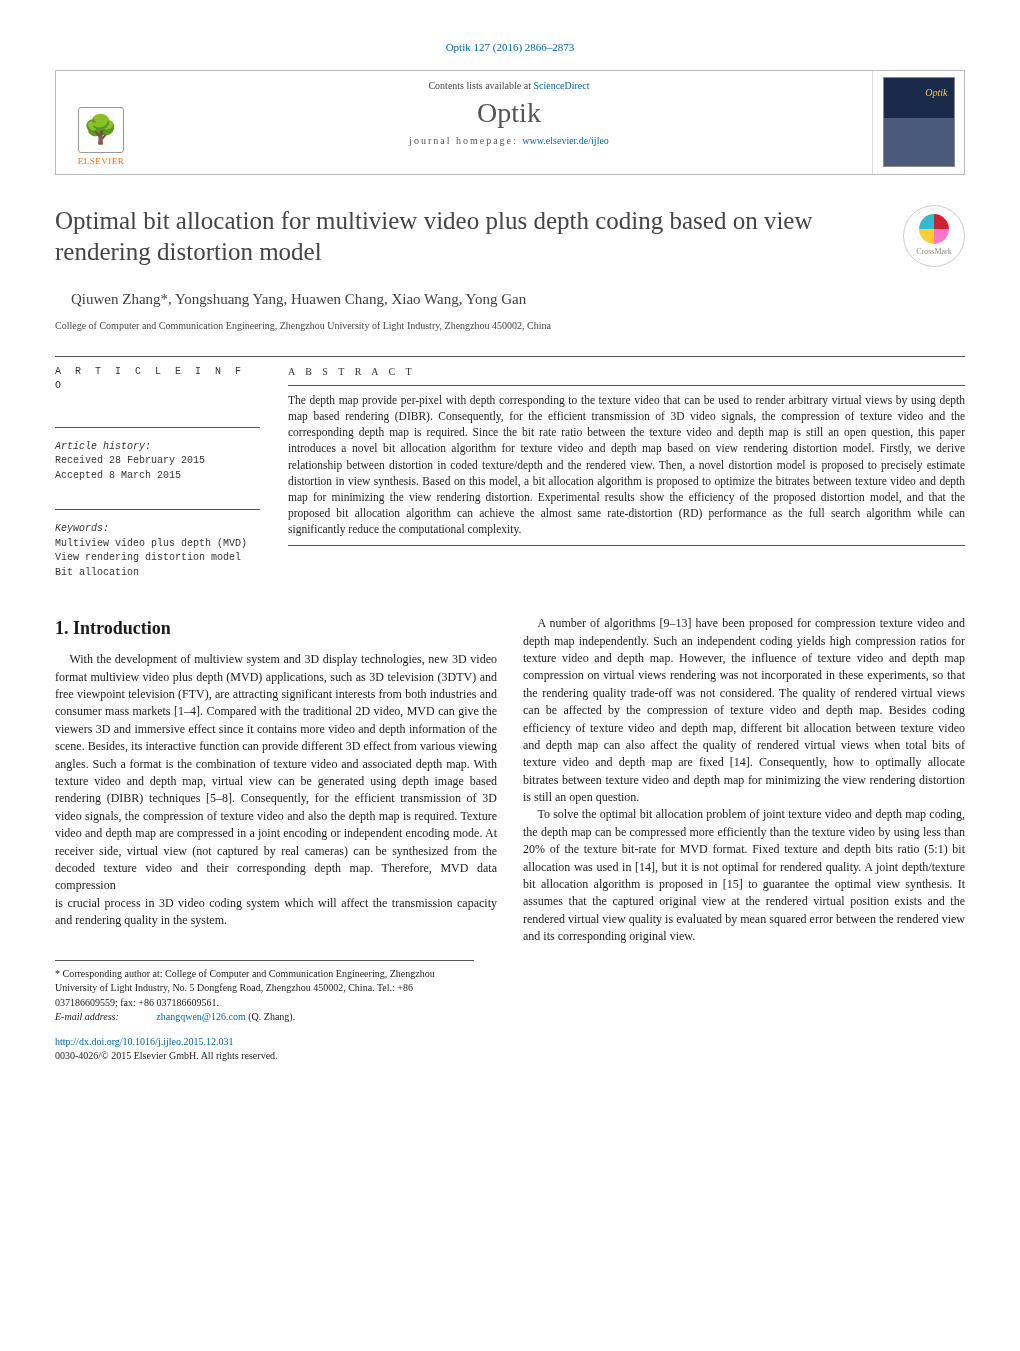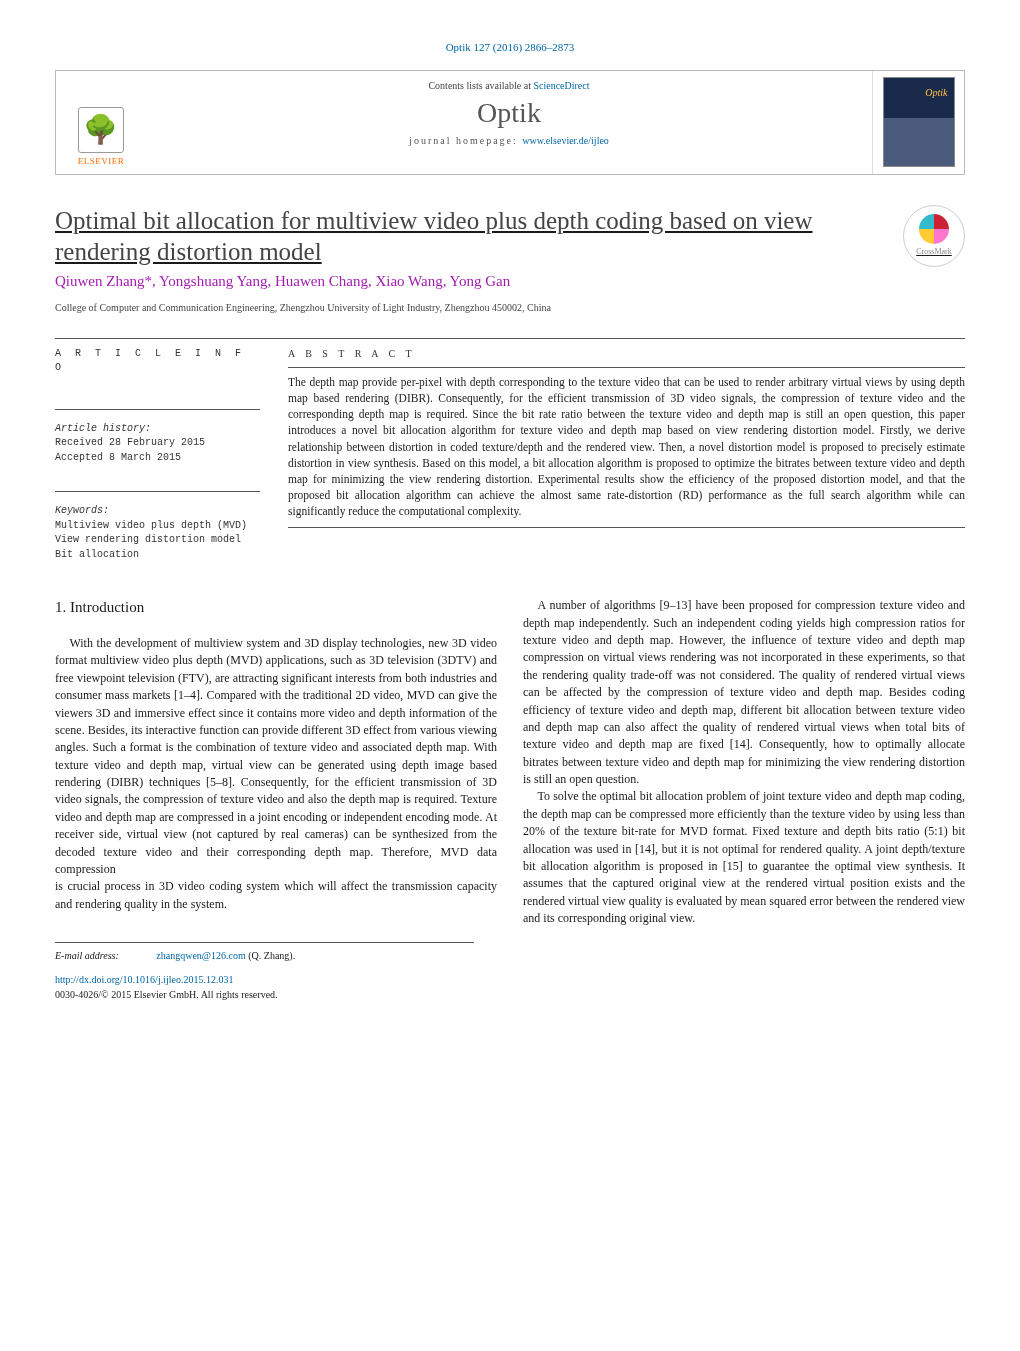--- a/index.html
+++ b/index.html
@@ -77,41 +77,40 @@
 }
 .cover-thumb::before {
   content: "Optik";
   position: absolute; top: 8px; right: 6px;
   color: #ffc040; font-size: 10px; font-style: italic;
 }
 .title-row {
   display: flex;
   justify-content: space-between;
   align-items: center;
-  margin-bottom: 4px;
-  text-decoration: underline;
+  margin-bottom: 22px;
 }
 .article-title {
   font-size: 25px;
   font-weight: normal;
   color: #444;
   line-height: 1.25;
   flex: 1;
   padding-right: 20px;
 }
 .crossmark {
   width: 62px; height: 62px;
   border: 1px solid #ccc; border-radius: 50%;
   display: flex; flex-direction: column; align-items: center; justify-content: center;
   font-size: 8px; color: #888;
 }
 .crossmark-inner { width: 30px; height: 30px; border-radius: 50%;
   background: conic-gradient(#c23 0 90deg,#f7c 90deg 180deg,#fc3 180deg 270deg,#3bc 270deg 360deg);
   margin-bottom: 2px; }
-.authors { font-size: 15px; color: #a21caf; margin-bottom: 8px; }
+.authors { font-size: 15px; color: #404040; margin-bottom: 8px; margin-left: 16px; }
 .affiliation { font-size: 10px; color: #444; margin-bottom: 22px; }
 .divider { border: none; border-top: 1px solid #555; margin: 0; }
 .two-col {
   display: flex;
   gap: 28px;
   margin-bottom: 22px;
 }
 .info-col { width: 205px; font-size: 10px; font-family: Liberation Mono, monospace; }
 .abstract-col { flex: 1; }
 .section-head {
@@ -125,23 +124,23 @@
 .abstract-text { font-size: 11.5px; text-align: justify; color: #222; line-height: 1.4; }
 .copyright { font-size: 10.5px; text-align: right; margin-top: 8px; color: #333; }
 .abstract-bottom-rule { border-top: 1px solid #555; margin-top: 8px; }
 .body-cols {
   column-count: 2;
   column-gap: 26px;
   font-size: 12px;
   text-align: justify;
 }
 .body-heading {
-  font-weight: normal;
-  font-size: 15px;
-  margin-bottom: 16px;
+  font-weight: bold;
+  font-size: 18px;
+  margin-bottom: 10px;
 }
 .body-cols p { text-indent: 1.2em; margin-bottom: 0; }
 .footnotes {
   font-size: 10px;
   border-top: 1px solid #555;
   margin-top: 14px;
   padding-top: 6px;
   width: 46%;
 }
 .footnotes .label { font-style: italic; }
@@ -216,20 +215,21 @@
 
 <div class="body-cols">
   <div class="body-heading">1.  Introduction</div>
   <p>With the development of multiview system and 3D display technologies, new 3D video format multiview video plus depth (MVD) applications, such as 3D television (3DTV) and free viewpoint television (FTV), are attracting significant interests from both industries and consumer mass markets [1–4]. Compared with the traditional 2D video, MVD can give the viewers 3D and immersive effect since it contains more video and depth information of the scene. Besides, its interactive function can provide different 3D effect from various viewing angles. Such a format is the combination of texture video and associated depth map. With texture video and depth map, virtual view can be generated using depth image based rendering (DIBR) techniques [5–8]. Consequently, for the efficient transmission of 3D video signals, the compression of texture video and also the depth map is required. Texture video and depth map are compressed in a joint encoding or independent encoding mode. At receiver side, virtual view (not captured by real cameras) can be synthesized from the decoded texture video and their corresponding depth map. Therefore, MVD data compression</p>
   <p style="text-indent:0">is crucial process in 3D video coding system which will affect the transmission capacity and rendering quality in the system.</p>
   <p>A number of algorithms [9–13] have been proposed for compression texture video and depth map independently. Such an independent coding yields high compression ratios for texture video and depth map. However, the influence of texture video and depth map compression on virtual views rendering was not incorporated in these experiments, so that the rendering quality trade-off was not considered. The quality of rendered virtual views can be affected by the compression of texture video and depth map. Besides coding efficiency of texture video and depth map, different bit allocation between texture video and depth map can also affect the quality of rendered virtual views when total bits of texture video and depth map are fixed [14]. Consequently, how to optimally allocate bitrates between texture video and depth map for minimizing the view rendering distortion is still an open question.</p>
   <p>To solve the optimal bit allocation problem of joint texture video and depth map coding, the depth map can be compressed more efficiently than the texture video by using less than 20% of the texture bit-rate for MVD format. Fixed texture and depth bits ratio (5:1) bit allocation was used in [14], but it is not optimal for rendered quality. A joint depth/texture bit allocation algorithm is proposed in [15] to guarantee the optimal view synthesis. It assumes that the captured original view at the rendered virtual position exists and the rendered virtual view quality is evaluated by mean squared error between the rendered view and its corresponding original view.</p>
 </div>
 
 <div class="footnotes">
+  <div>* Corresponding author at: College of Computer and Communication Engineering, Zhengzhou University of Light Industry, No. 5 Dongfeng Road, Zhengzhou 450002, China. Tel.: +86 037186609559; fax: +86 037186609561.</div>
   <div>
     <span class="label">E-mail address: </span><a>zhangqwen@126.com</a><span> (Q. Zhang).</span>
   </div>
 </div>
 
 <div class="bottom-info">
   <a>http://dx.doi.org/10.1016/j.ijleo.2015.12.031</a><br>
   <span>0030-4026/© 2015 Elsevier GmbH. All rights reserved.</span>
 </div>
 

